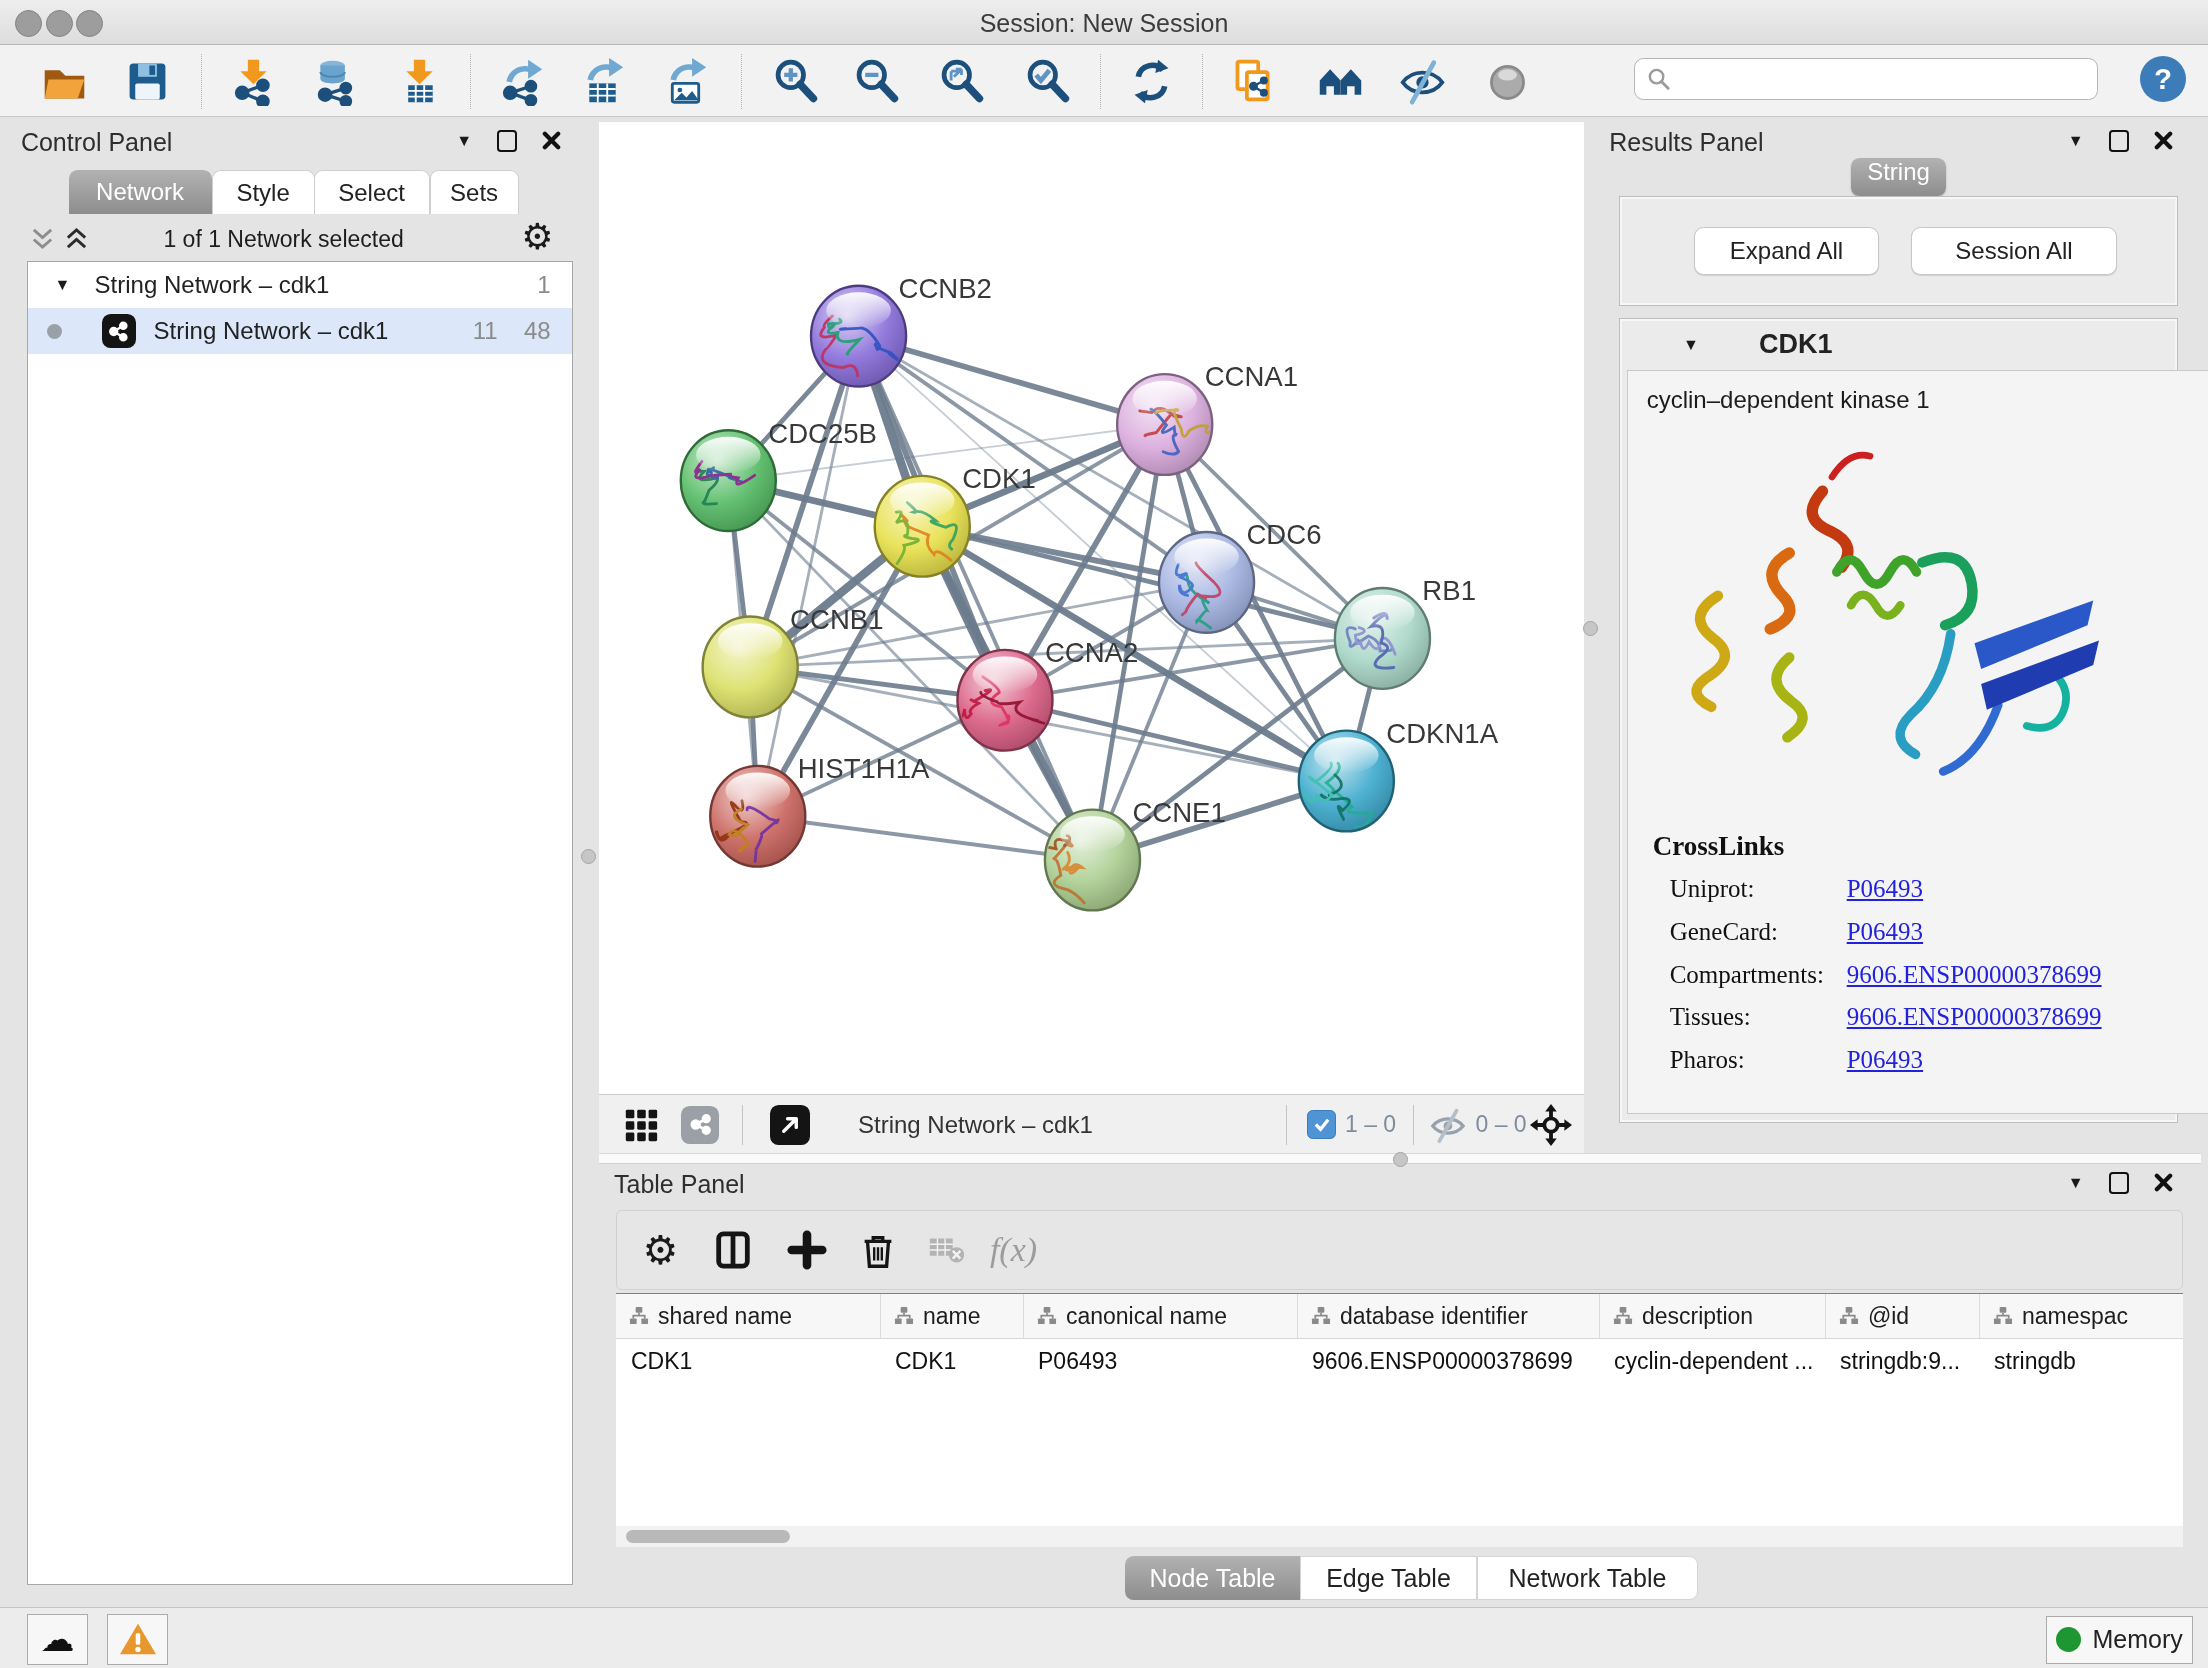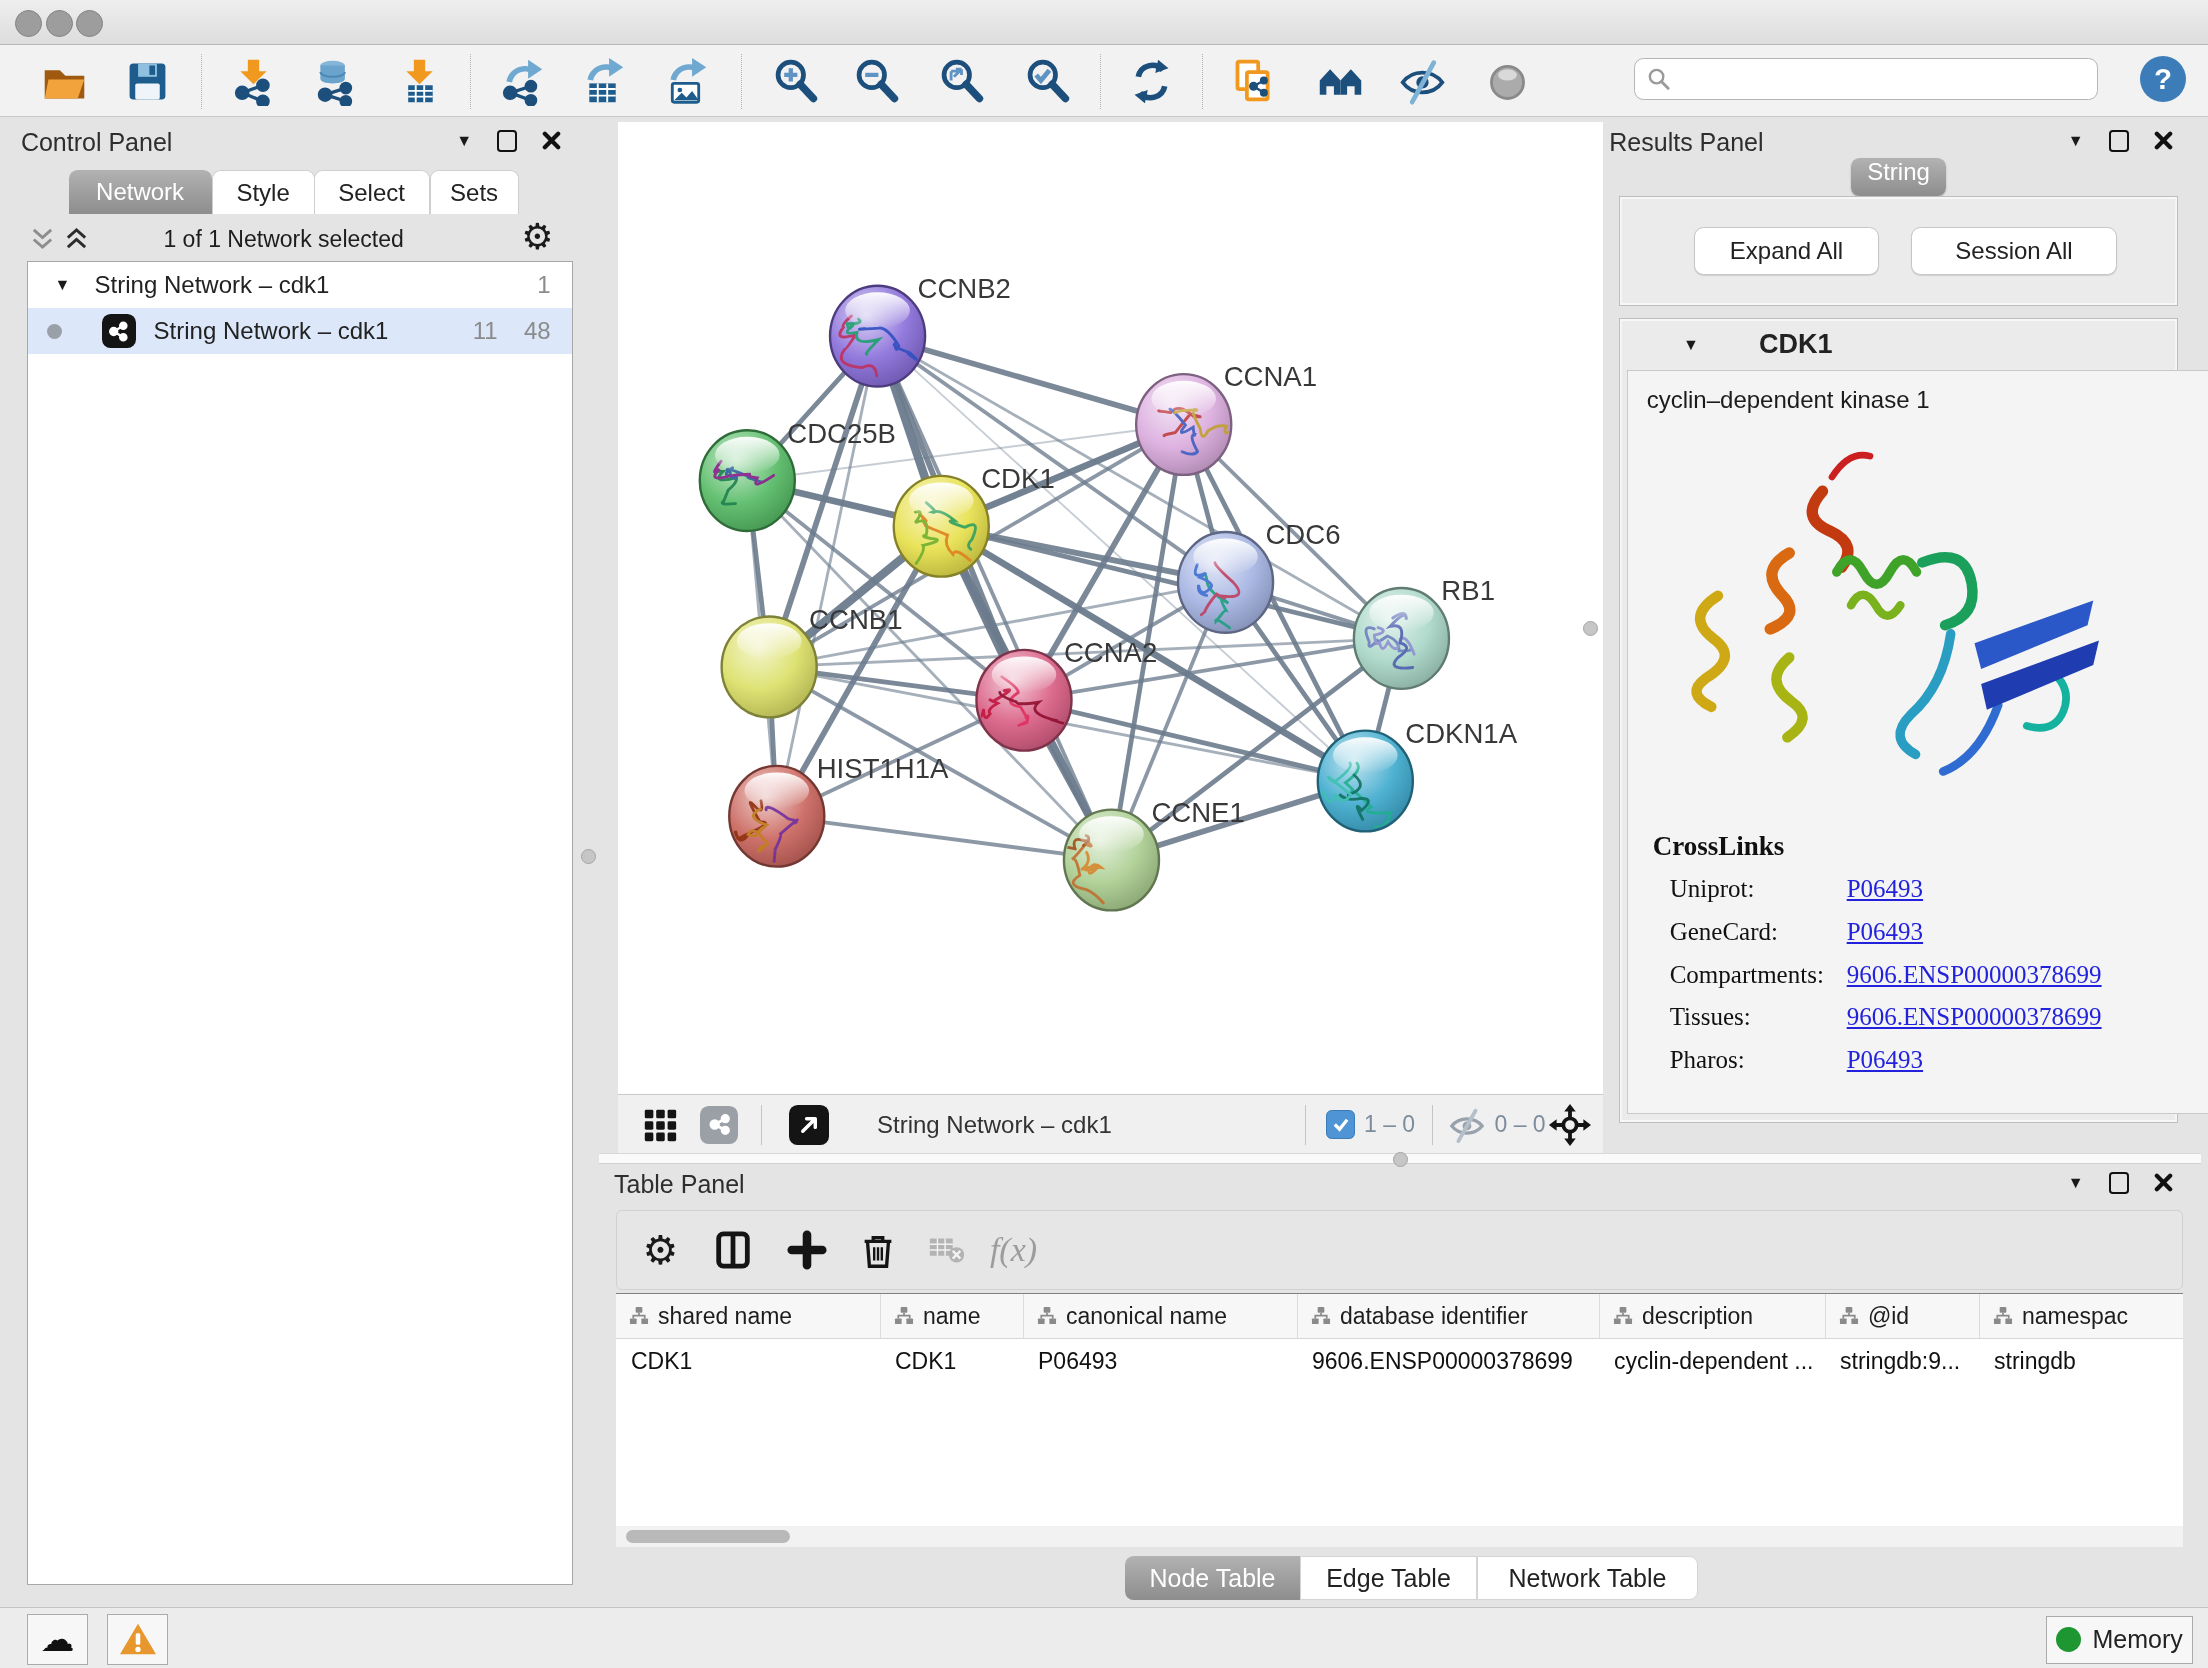--- a/index.html
+++ b/index.html
@@ -38,21 +38,21 @@
   .tab.sel{background:linear-gradient(#b2b2b2,#8d8d8d);color:#fff;border:none;}
   #cp-status{left:0;top:95px;width:582px;height:44px;}
   #cp-status .txt{position:absolute;left:86px;width:380px;text-align:center;top:8.6px;font-size:23px;color:#1d1d1d;}
   .gear{font-size:36px;color:#1a1a1a;line-height:1;cursor:pointer;}
   #tree-box{left:19px;top:139px;width:544px;height:1322px;background:#fff;border:1px solid #a8a8a8;}
   .trow{position:relative;height:46px;display:flex;align-items:center;font-size:24px;}
   .trow .cnt{position:absolute;color:#8b8b8b;}
   .share-sq{width:34px;height:34px;border-radius:8.6px;background:#141414;display:flex;
             align-items:center;justify-content:center;}
   
-  #center-col{left:599px;top:122px;width:985px;height:1031px;margin-left:19px;}
+  #center-col{left:599px;top:122px;width:985px;height:1031px;}
   #net-svg{position:absolute;left:0;top:0;background:#fff;}
   #net-bar{position:absolute;left:0;top:972px;width:985px;height:59px;background:#f0f0f0;
            border-top:1px solid #c8c8c8;}
   .nb-item{position:absolute;top:0;height:59px;display:flex;align-items:center;}
   .nb-sep{position:absolute;top:9.5px;height:40px;border-left:1px solid #c4c4c4;}
   .blk-sq{width:40px;height:40px;border-radius:8.6px;background:#141414;display:flex;
           align-items:center;justify-content:center;cursor:pointer;}
   .gray-sq{width:38px;height:38px;border-radius:8.6px;background:#9aa0a6;display:flex;
            align-items:center;justify-content:center;cursor:pointer;}
   .nb-count{font-size:23px;color:#7d8c9c;margin-left:9.5px;}
@@ -114,20 +114,21 @@
   .green-dot{width:25px;height:25px;border-radius:50%;background:#1e9632;}
   .cloud-g{font-size:34px;color:#111;line-height:1;}
 </style>
 </head>
 <body>
 
 <div id="titlebar" class="abs">
   <span class="traffic" style="left:15px"></span>
   <span class="traffic" style="left:46px"></span>
   <span class="traffic" style="left:76px"></span>
+  <div id="win-title" class="abs">Session: New Session</div>
 </div>
 
 <div id="toolbar" class="abs">
   <div class="tbtn" style="left:38px">
     <svg width="49" height="49" viewBox="0 0 52 52">
       <path d="M5 14 h16 l6 6 h20 v24 H5z" fill="#a05a10"></path>
         <path d="M9 24 h38 l-7 20 H5z" fill="#f2a33c"></path>
       </svg>
   </div>
   <div class="tbtn" style="left:121px">

